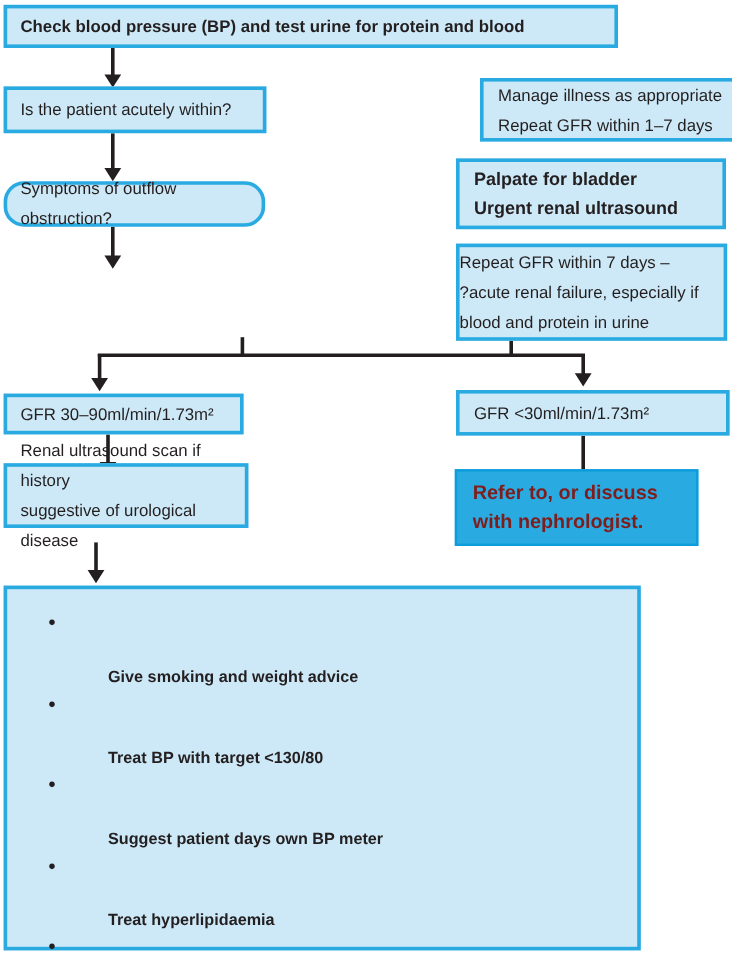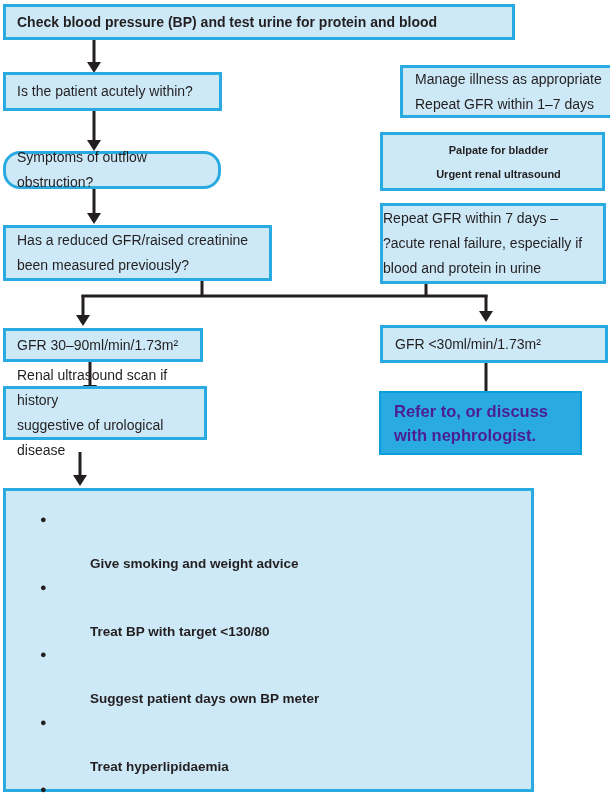--- a/index.html
+++ b/index.html
@@ -30,29 +30,29 @@
     justify-content: center;
   }
   .ml { white-space: pre-line; }
 
   .b-check    { left: 3px;   top: 4px;   width: 512px; height: 36px; padding-left: 11px; font-weight: bold; }
   .b-unwell   { left: 3px;   top: 72px;  width: 219px; height: 39px; padding-left: 11px; }
   .b-outflow  { left: 3px;   top: 151px; width: 218px; height: 38px; padding-left: 11px; border-radius: 17px; }
   .b-prev     { left: 3px;   top: 225px; width: 269px; height: 56px; padding-left: 11px; }
   .b-manage   { left: 380px; top: 65px;  width: 225px; height: 53px; padding-left: 12px; margin-left: 20px; }
   .b-palpate  { left: 380px; top: 132px; width: 225px; height: 59px; padding-left: 12px;
-                font-weight: bold; font-size: 11px; line-height: 24px; text-align: center; }
+                font-weight: bold; font-size: 15px; line-height: 24px; }
   .b-repeat   { left: 380px; top: 203px; width: 226px; height: 81px; }
   .b-gfr3090  { left: 3px;   top: 328px; width: 200px; height: 34px; padding-left: 11px; }
   .b-gfrlt30  { left: 380px; top: 325px; width: 228px; height: 38px; padding-left: 12px; }
   .b-renal    { left: 3px;   top: 386px; width: 204px; height: 54px; padding-left: 11px; }
   .b-refer    { left: 379px; top: 391px; width: 203px; height: 64px; padding-left: 13px;
                 background: var(--highlight_fill, #29abe2);
                 border: 2px solid var(--highlight_border, #0d9ddb);
-                color: #4c1d95; font-weight: bold; font-size: 16.5px; line-height: 24px; }
+                color: #7f1d1d; font-weight: bold; font-size: 16.5px; line-height: 24px; }
   .b-mgmt     { left: 3px;   top: 488px; width: 531px; height: 304px;
                 display: block; padding: 17px 18px 0 0; }
 
   .mgmt-item {
     position: relative;
     padding-left: 84px;
     font-weight: bold;
     font-size: 13.5px;
     line-height: 22.5px;
     white-space: pre-line;
@@ -106,22 +106,20 @@
       <polygon class="arrow-head" points="73,475 87,475 80,486"></polygon>
     </g>
   </svg>
 
   <div class="box b-check">Check blood pressure (BP) and test urine for protein and blood</div>
 
   <div class="box b-unwell">Is the patient acutely within?</div>
 
   <div class="box b-outflow">Symptoms of outflow obstruction?</div>
 
-  <div class="box b-prev ml">Has a reduced GFR/raised creatinine
-been measured previously?</div>
 
   <div class="box b-manage ml">Manage illness as appropriate
 Repeat GFR within 1–7 days</div>
 
   <div class="box b-palpate ml">Palpate for bladder
 Urgent renal ultrasound</div>
 
   <div class="box b-repeat ml">Repeat GFR within 7 days –
 ?acute renal failure, especially if
 blood and protein in urine</div>

